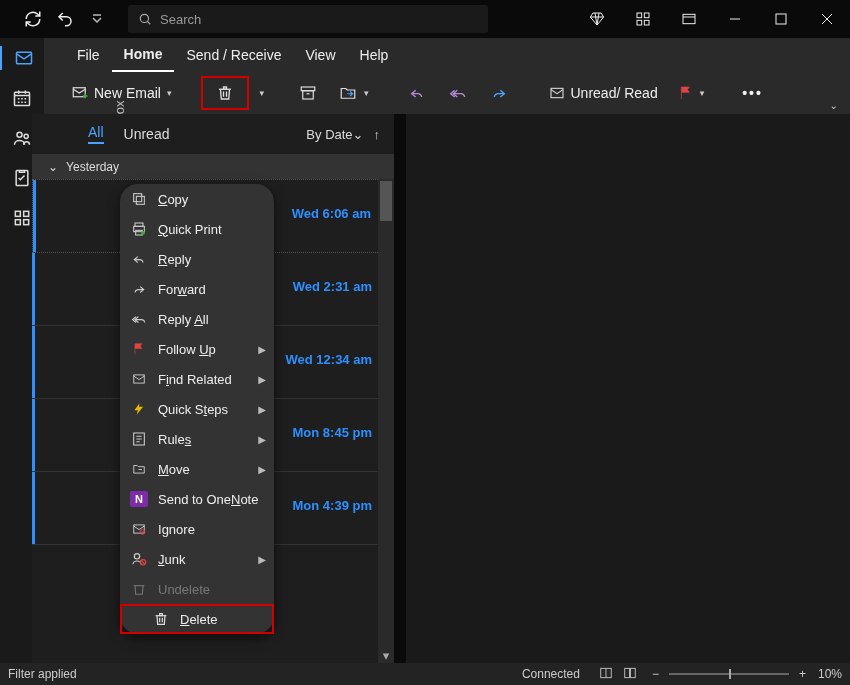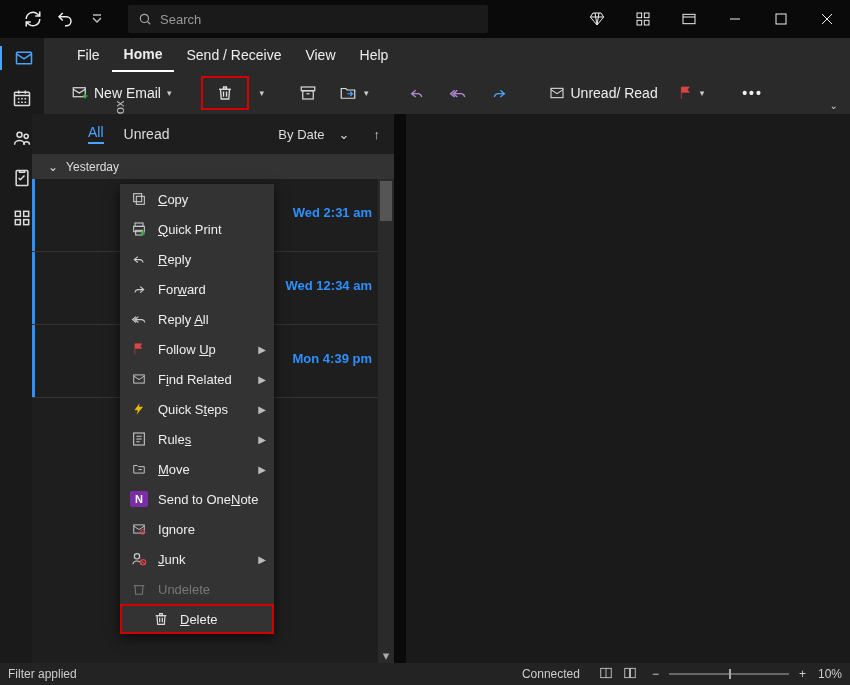--- a/index.html
+++ b/index.html
@@ -30,41 +30,41 @@
   .nav-ic { width:24px; height:24px; display:flex; align-items:center; justify-content:center; color:#ccc; }
   .nav-ic.active { color:#4aa3ff; border-left:3px solid #4aa3ff; width:100%; padding-left:0; }
 
   .middle { position:absolute; left:32px; top:114px; bottom:22px; width:362px; background:#1e1e1e; display:flex; flex-direction:column; }
   .listheader { height:40px; display:flex; align-items:center; padding:0 14px 0 20px; gap:20px; border-bottom:1px solid #333; }
   .collapse-chev { position:absolute; left:54px; top:120px; width:26px;height:26px;display:flex;align-items:center;justify-content:center;background:#2a2a2a;}
   .vt-label { position:absolute; left:50px; top:160px; transform:rotate(-90deg); transform-origin:top left; color:#bbb; font-size:13px; padding-top:62px; display:flex; flex-direction:row; gap:6px;}
   .vt-count { color:#4aa3ff; font-weight:600;}
   .lh-tab { color:#4aa3ff; border-bottom:2px solid #4aa3ff; padding-bottom:2px; font-size:14px;}
   .lh-tab2 { color:#ddd; font-size:14px;}
-  .lh-sort { margin-left:auto; color:#ddd; display:flex; align-items:center; gap:14px; font-size:13px;}
+  .lh-sort { margin-left:auto; color:#ddd; display:flex; align-items:center; gap:0; font-size:13px;}
   .group-hdr { height:24px; background:#333; color:#ddd; display:flex; align-items:center; padding-left:16px; gap:8px; font-size:12px;}
   .msgitem { height:72px; border-bottom:1px solid #333; position:relative; }
   .msgitem .unread-bar { position:absolute; left:0; top:0; bottom:0; width:3px; background:#2e8fff; }
   .msgitem.first { border:1px dotted #555; }
   .msg-time { position:absolute; right:22px; top:26px; color:#2e8fff; font-weight:600; font-size:13px;}
   .msg-time.dim { color:#aaa; font-weight:400;}
   .mini-scroll { position:absolute; right:0; top:0; bottom:0; width:16px; background:#2a2a2a;}
   .mini-scroll .thumb { position:absolute; left:2px; right:2px; top:2px; height:40px; background:#555; }
   .mini-scroll .arr { position:absolute; left:0; right:0; height:16px; display:flex; align-items:center; justify-content:center; color:#aaa; }
 
   .reading { position:absolute; left:406px; right:0; top:114px; bottom:22px; background:#1a1a1a; }
 
   
   .status { position:absolute; left:0; right:0; bottom:0; height:22px; background:#232323; color:#ccc; display:flex; align-items:center; padding:0 8px; font-size:12px;}
   .status .sp { flex:1; }
   .status .zoom-track { width:120px; height:2px; background:#666; position:relative; margin:0 10px;}
   .status .zoom-track::after{ content:""; position:absolute; left:50%; top:-4px; width:2px; height:10px; background:#aaa;}
 
   
-  .ctx { position:absolute; left:120px; top:184px; width:154px; background:#333; box-shadow:0 4px 12px rgba(0,0,0,.6); z-index:50; }
+  .ctx { position:absolute; left:120px; top:184px; width:154px; background:#333; box-shadow:0 4px 12px rgba(0,0,0,.6); z-index:50;border-radius:18px; }
   .ctx-item { height:30px; display:flex; align-items:center; gap:10px; padding:0 10px; color:#eee; font-size:13px; position:relative;}
   .ctx-item.disabled { color:#777; }
   .ctx-item .ci-icon { width:18px; height:18px; display:flex; align-items:center; justify-content:center; color:#ccc; flex-shrink:0;}
   .ctx-item .sub { position:absolute; right:8px; color:#bbb; font-size:10px;}
   .ctx-item .mn-u { text-decoration:underline; }
   .ctx-item.hl { outline:2px solid #d40000; outline-offset:-2px;padding-left:32px;}
   .ci-n { width:18px; height:16px; background:#7b2da8; color:#fff; font-size:11px; font-weight:bold; display:flex; align-items:center; justify-content:center; border-radius:2px;}
   .rib-more { letter-spacing:2px; font-weight:bold;}
   .arrow-chevs { position:absolute; left:90px; top:404px; display:flex; flex-direction:column;}
   .arrow-chevs .c { width:22px;height:22px;background:#2a2a2a;display:flex;align-items:center;justify-content:center;color:#ccc;}
@@ -293,27 +293,35 @@
         <span>⌄</span>
         <span style="margin-left:10px">↑</span>
       </div>
     </div>
     <div class="group-hdr">
       <span>⌄</span>
       <span>Yesterday</span>
     </div>
     <div style="position:relative; flex:1;">
       <div id="msglist">
+          <div class="msgitem first">
+            <div class="unread-bar"></div>
+            <div class="msg-time">Wed 6:06 am</div>
+          </div>
           <div class="msgitem">
             <div class="unread-bar"></div>
             <div class="msg-time">Wed 2:31 am</div>
           </div>
           <div class="msgitem">
             <div class="unread-bar"></div>
             <div class="msg-time">Wed 12:34 am</div>
+          </div>
+          <div class="msgitem">
+            <div class="unread-bar"></div>
+            <div class="msg-time">Mon 8:45 pm</div>
           </div>
           <div class="msgitem">
             <div class="unread-bar"></div>
             <div class="msg-time">Mon 4:39 pm</div>
           </div>
         </div>
       <div class="mini-scroll">
         <div class="arr" style="top:0">▴</div>
         <div class="thumb"></div>
         <div class="arr" style="bottom:0">▾</div>

